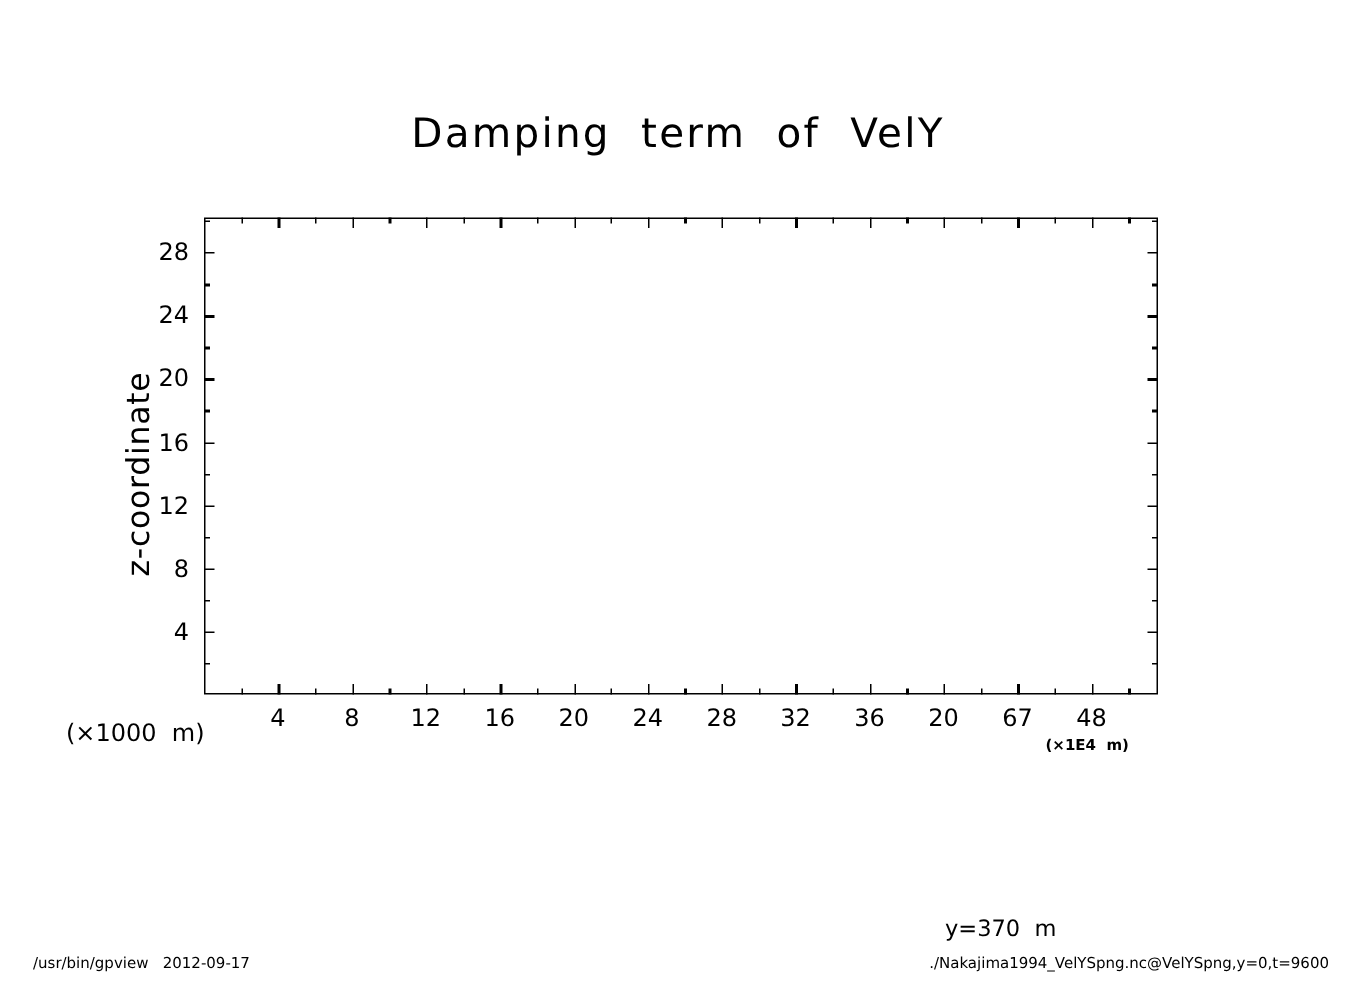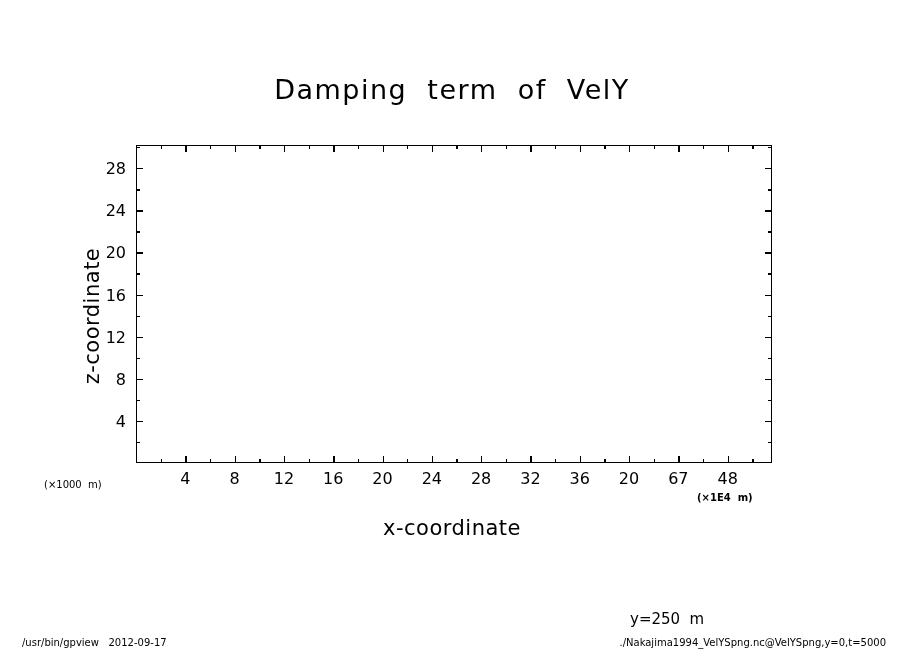--- a/index.html
+++ b/index.html
@@ -112,21 +112,21 @@
     transform: rotate(-90deg);
     transform-origin: 50% 50%;
     white-space: pre;
   }
 
   
   .unit-left {
     position: absolute;
     left: 44px;
     top: 479px;
-    font-size: 10px;
+    font-size: 16px;
     white-space: pre;
   }
   .unit-right {
     position: absolute;
     left: 697px;
     top: 492px;
     font-size: 10px;
     white-space: pre;
     font-weight: bold;
   }
@@ -275,27 +275,26 @@
       <div class="ytick-label" style="left: 84px; width: 42px; top: 420.881px;">4</div>
       <div class="ytick-label" style="left: 84px; width: 42px; top: 378.762px;">8</div>
       <div class="ytick-label" style="left: 84px; width: 42px; top: 336.642px;">12</div>
       <div class="ytick-label" style="left: 84px; width: 42px; top: 294.523px;">16</div>
       <div class="ytick-label" style="left: 84px; width: 42px; top: 252.404px;">20</div>
       <div class="ytick-label" style="left: 84px; width: 42px; top: 210.285px;">24</div>
       <div class="ytick-label" style="left: 84px; width: 42px; top: 168.166px;">28</div>
     </div>
 
   <div class="yaxis-title">z-coordinate</div>
-  <div class="xaxis-title">x-coordinate</div>
 
   <div class="unit-left">(×1000  m)</div>
   <div class="unit-right">(×1E4  m)</div>
 
 
   <div class="info-block">
-    <div>y=250  m</div>
+    <div>y=370  m</div>
     
   </div>
 
   <div class="footer-left">/usr/bin/gpview   2012-09-17</div>
-  <div class="footer-right">./Nakajima1994_VelYSpng.nc@VelYSpng,y=0,t=5000</div>
+  <div class="footer-right">./Nakajima1994_VelYSpng.nc@VelYSpng,y=0,t=9600</div>
 
 </div>
 
 </body></html>

